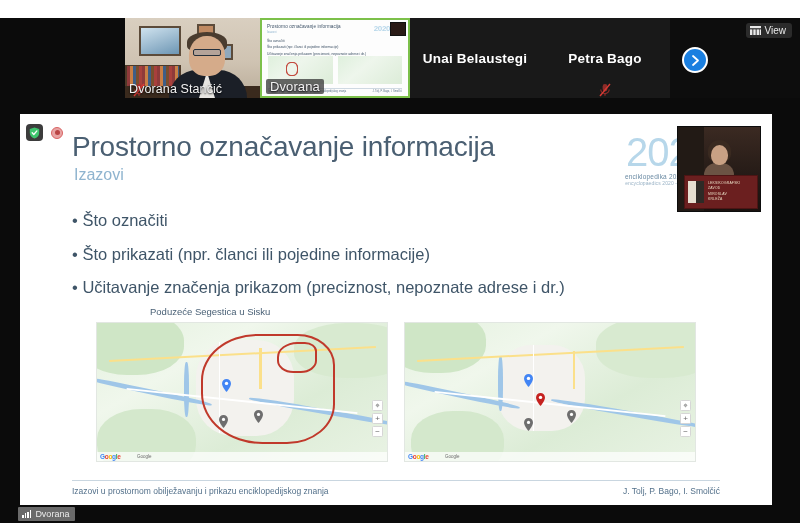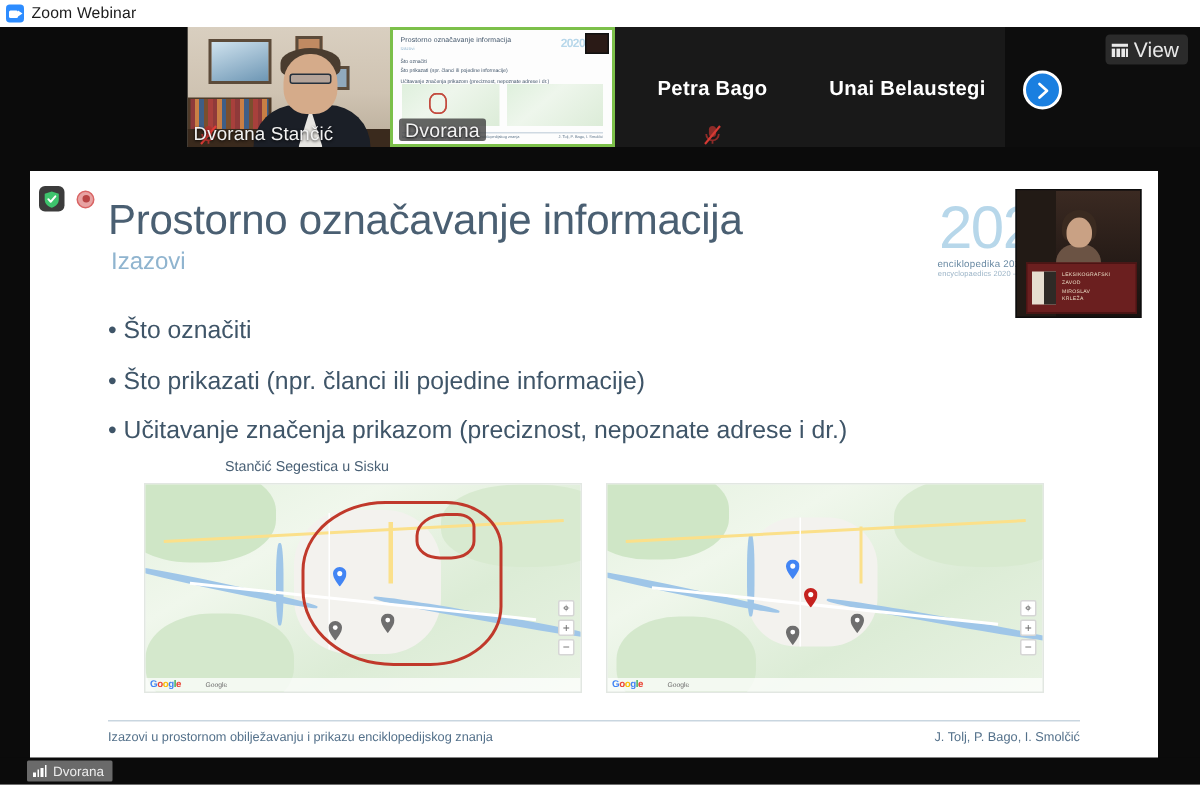--- a/index.html
+++ b/index.html
@@ -137,21 +137,21 @@
   }
   .mini-footer { position: absolute; left: 6px; right: 6px; bottom: 3px;
     border-top: .5px solid #cfd9e2; display: flex; justify-content: space-between;
     font-size: 2.6px; color: #5d7489; padding-top: 1px; }
 
   
   .view-btn {
     position: absolute; right: 8px; top: 5px;
     background: #2b2b2b; border-radius: 3px;
     padding: 2px 6px 2px 4px; display: flex; align-items: center; gap: 4px;
-    color: #e9e9e9; font-size: 14px; cursor: pointer;
+    color: #e9e9e9; font-size: 10px; cursor: pointer;
   }
   .next-arrow {
     position: absolute; left: 12px; top: 29px;
     width: 26px; height: 26px; border-radius: 50%;
     background: #1a7fe0; border: 2px solid #ffffff;
     display: flex; align-items: center; justify-content: center;
     color: #ffffff; font-size: 14px; cursor: pointer;
   }
 
   
@@ -310,24 +310,20 @@
   .bars { display: flex; align-items: flex-end; gap: 1px; height: 8px; }
   .bars i { display: block; width: 1.6px; background: #ffffff; }
   .bars i:nth-child(1){height:3px} .bars i:nth-child(2){height:5px}
   .bars i:nth-child(3){height:6.5px} .bars i:nth-child(4){height:8px}
 </style>
 </head>
 <body>
 
 <div id="app">
 
-  <div class="titlebar">
-    <span class="zoom-logo"></span>
-    <span class="titlebar-text">Zoom Webinar</span>
-  </div>
 
   <div class="stage">
 
     <div class="filmstrip">
 
       <div class="tile spacer-left"></div>
 
       <div class="tile video-tile">
         <div class="cam-wall">
           <div class="frame f1"></div>
@@ -369,31 +365,31 @@
           <div class="mini-footer">
             <span>Izazovi u prostornom obilježavanju i prikazu enciklopedijskog znanja</span>
             <span>J. Tolj, P. Bago, I. Smolčić</span>
           </div>
           <div class="mini-overlay-cam"></div>
         </div>
         <div class="tile-name boxed">Dvorana</div>
       </div>
 
       <div class="tile name-tile">
+        <div class="name-tile-label">Unai Belaustegi</div>
+      </div>
+
+      <div class="tile name-tile">
         <div class="name-tile-label">Petra Bago</div>
         <svg class="mic-muted" viewBox="0 0 12 14">
           <rect x="3.6" y="1" width="4.8" height="7.4" rx="2.4" fill="#8e2b28"></rect>
           <path d="M1.8 6.4a4.2 4.2 0 0 0 8.4 0" stroke="#8e2b28" stroke-width="1.2" fill="none"></path>
           <line x1="6" y1="10.4" x2="6" y2="12.8" stroke="#8e2b28" stroke-width="1.2"></line>
           <line x1="1" y1="13" x2="11" y2="1" stroke="#d63a34" stroke-width="1.4"></line>
         </svg>
-      </div>
-
-      <div class="tile name-tile">
-        <div class="name-tile-label">Unai Belaustegi</div>
       </div>
 
       <div class="tile controls-tile">
         <div class="view-btn">
           <svg width="11" height="9" viewBox="0 0 11 9">
             <rect x="0" y="0" width="11" height="2.2" fill="#e9e9e9"></rect>
             <rect x="0" y="3.4" width="2.4" height="5.6" fill="#e9e9e9"></rect>
             <rect x="3.3" y="3.4" width="2.4" height="5.6" fill="#e9e9e9"></rect>
             <rect x="6.6" y="3.4" width="2.4" height="5.6" fill="#e9e9e9"></rect>
             <rect x="9.6" y="3.4" width="1.4" height="5.6" fill="#e9e9e9"></rect>
@@ -430,21 +426,21 @@
           <div class="cap1">enciklopedika 2020 – dosezi</div>
           <div class="cap2">encyclopaedics 2020 – achievements</div>
         </div>
 
         <div class="bullets">
           <div class="bullet">Što označiti</div>
           <div class="bullet">Što prikazati (npr. članci ili pojedine informacije)</div>
           <div class="bullet">Učitavanje značenja prikazom (preciznost, nepoznate adrese i dr.)</div>
         </div>
 
-        <div class="maps-caption">Stančić Segestica u Sisku</div>
+        <div class="maps-caption">Poduzeće Segestica u Sisku</div>
 
         <div class="maps-row">
 
           <div class="map">
             <div class="green-blob" style="left:-6%;top:-8%;width:36%;height:46%;"></div>
             <div class="green-blob" style="left:68%;top:0%;width:40%;height:40%;background:#d8ead0"></div>
             <div class="green-blob" style="left:0%;top:62%;width:34%;height:48%;background:#d4e8cc"></div>
             <div class="urban" style="left:34%;top:12%;width:34%;height:70%;"></div>
             <div class="river" style="left:-4%;top:48%;width:44%;height:5px;transform:rotate(12deg)"></div>
             <div class="river" style="left:52%;top:62%;width:52%;height:5px;transform:rotate(10deg)"></div>

